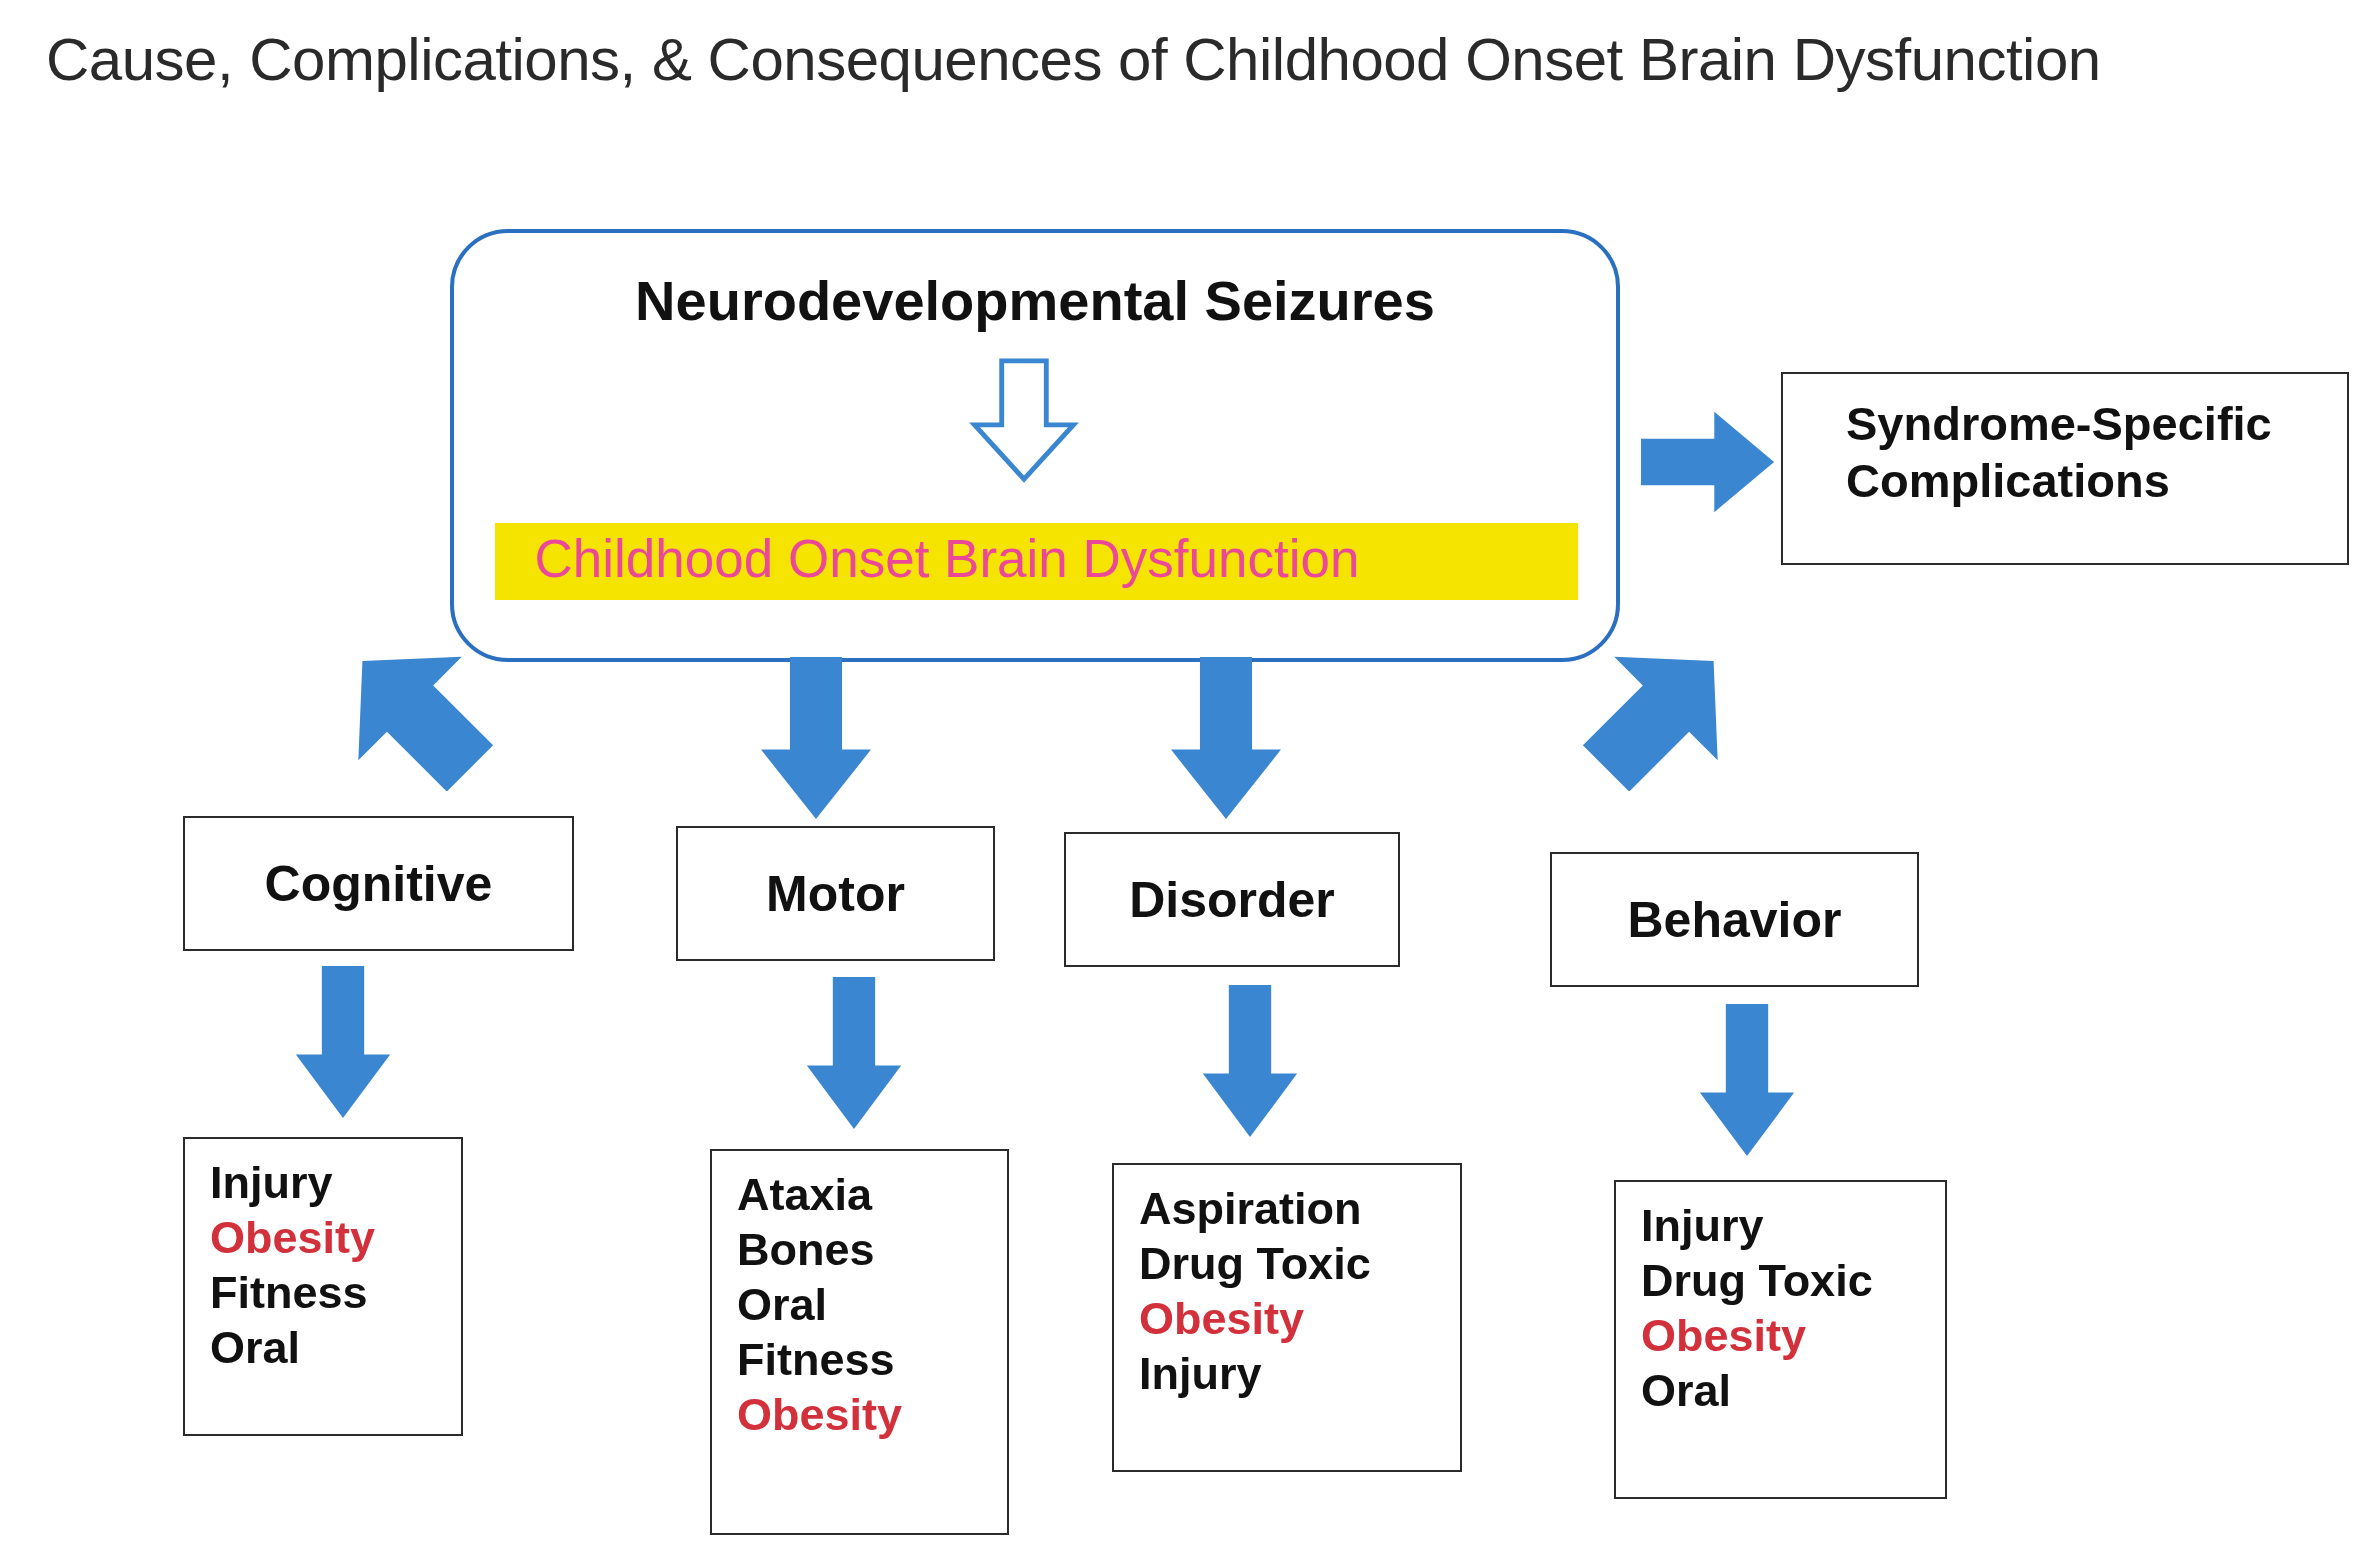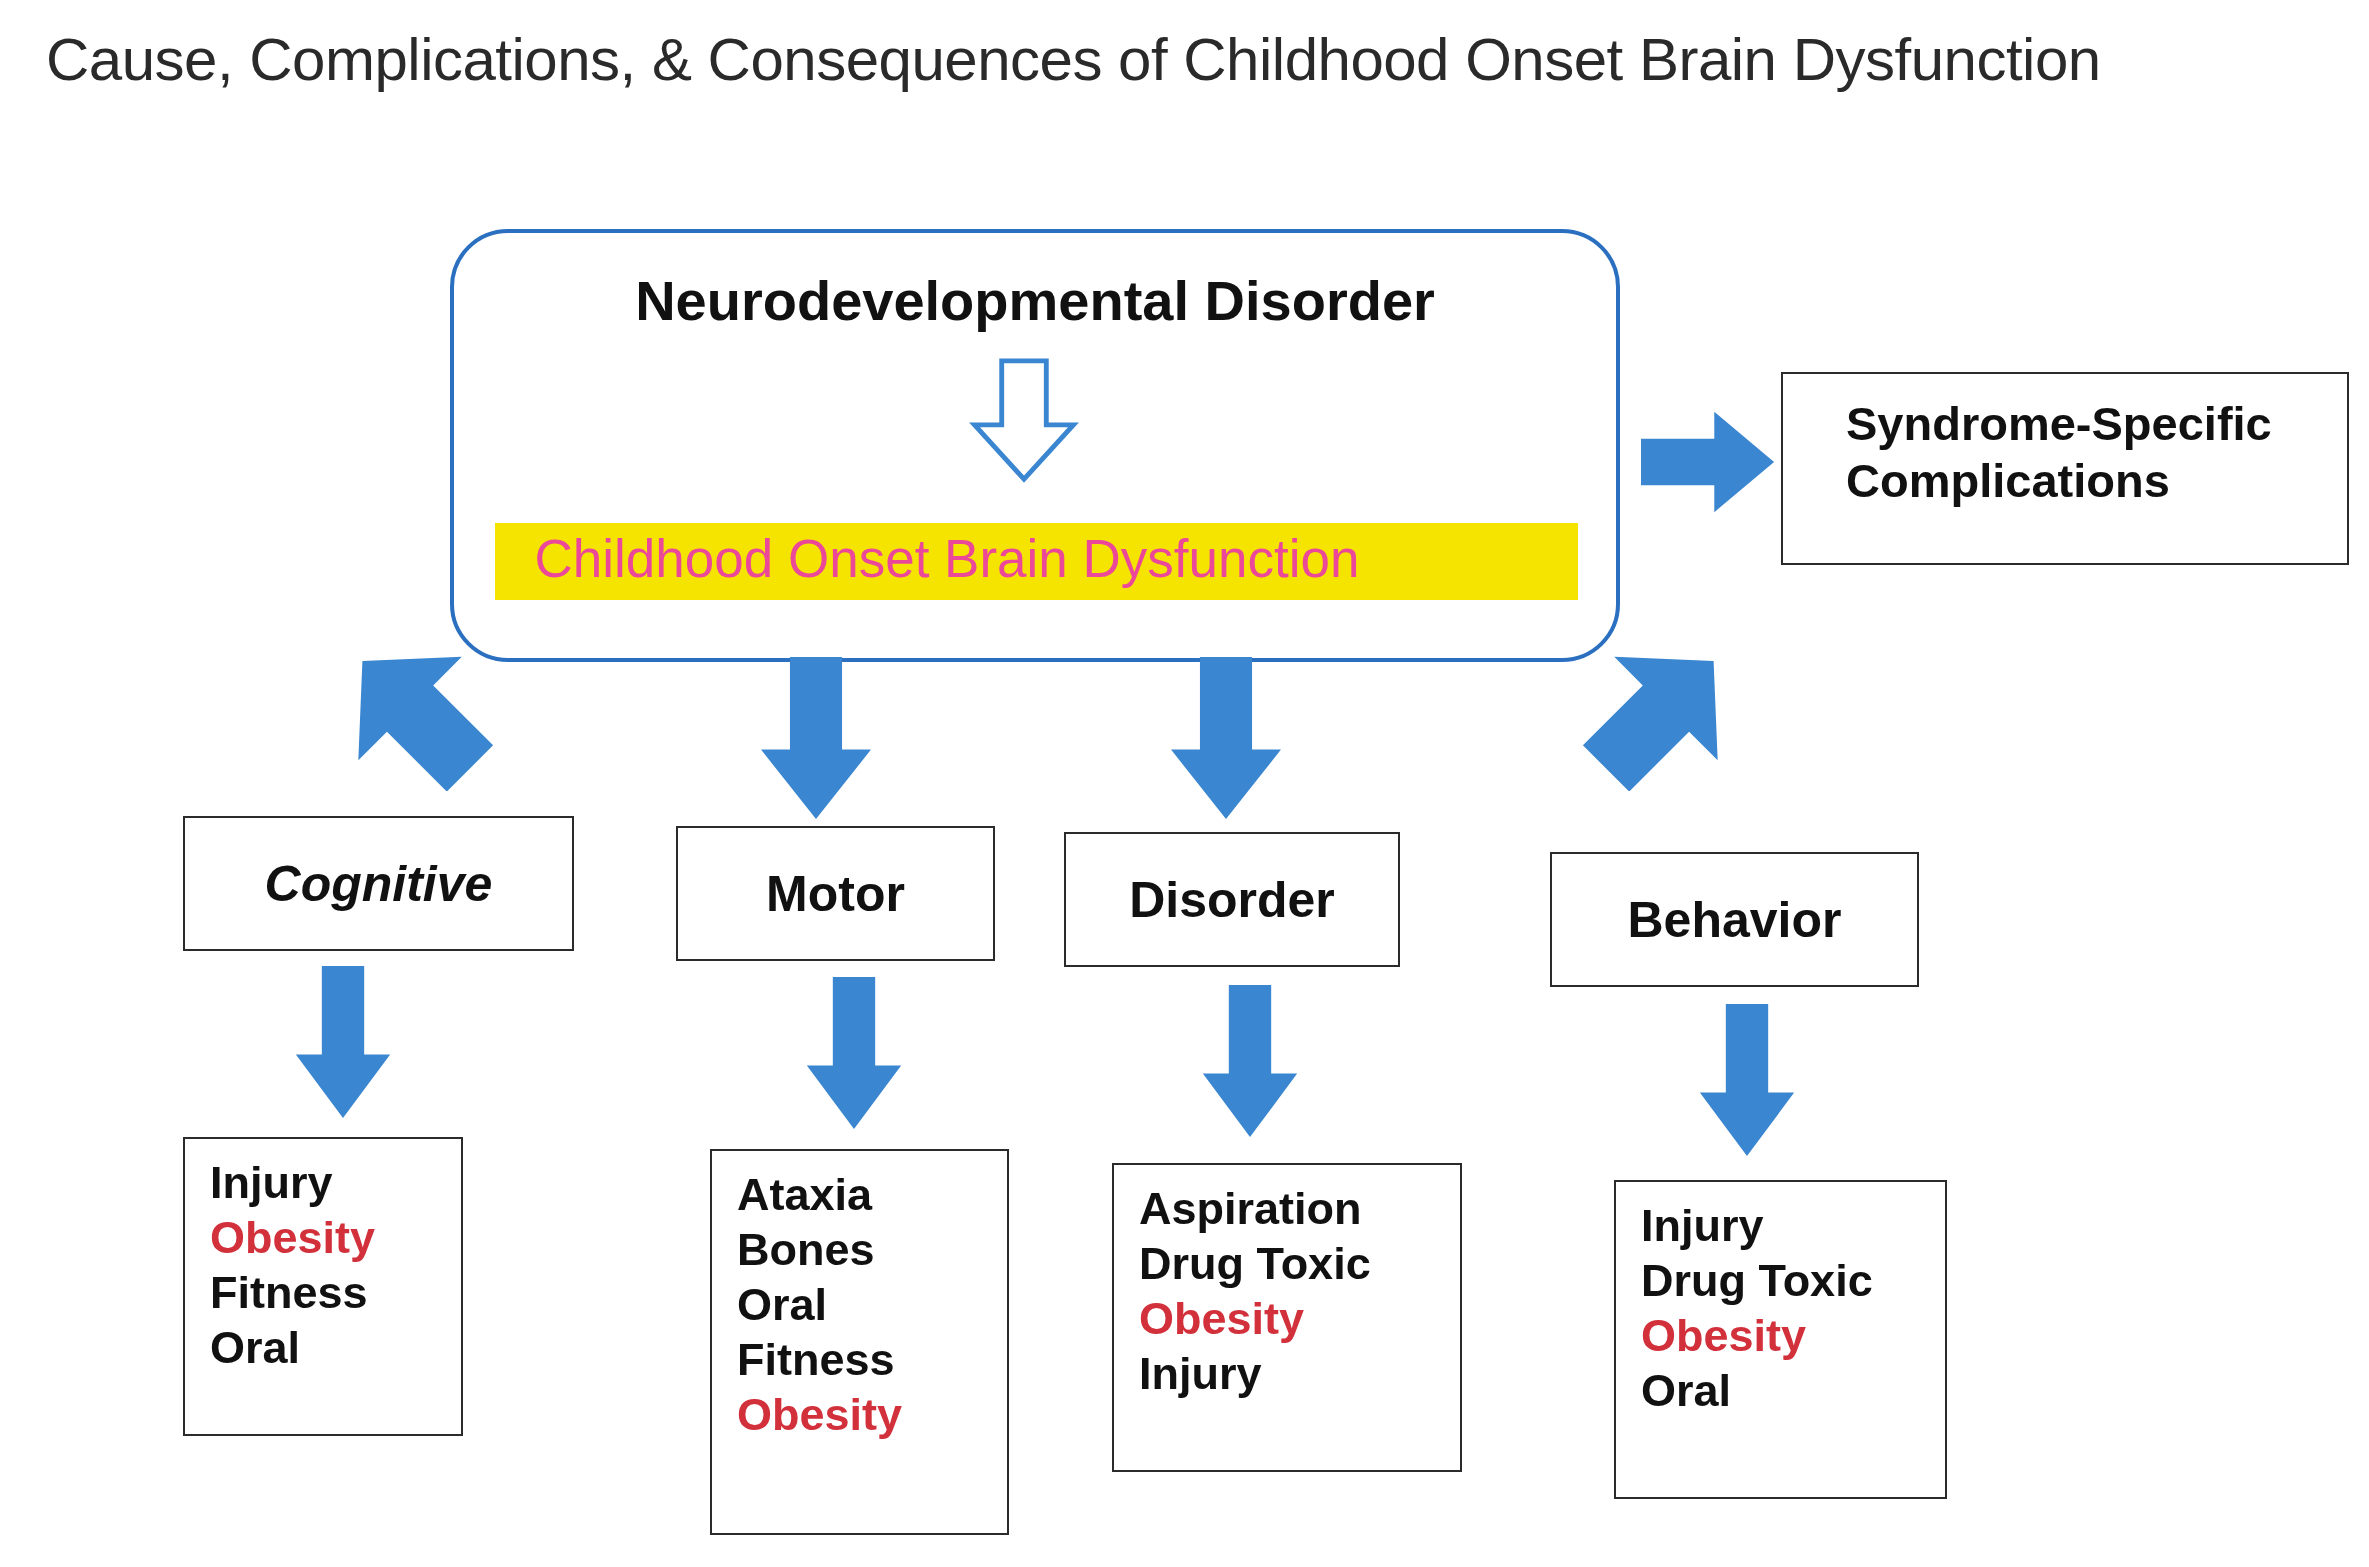--- a/index.html
+++ b/index.html
@@ -115,21 +115,21 @@
     color: #111;
     margin-left: 34px;
   }
 
   
   .cat-box {
     display: flex;
     align-items: center;
     justify-content: center;
   }
-  #cat-cognitive { left: 183px;  top: 816px;  width: 391px; height: 135px; font-style: italic; }
+  #cat-cognitive { left: 183px;  top: 816px;  width: 391px; height: 135px; }
   #cat-motor     { left: 676px;  top: 826px;  width: 319px; height: 135px; }
   #cat-seizures  { left: 1064px; top: 832px;  width: 336px; height: 135px; }
   #cat-behavior  { left: 1550px; top: 852px;  width: 369px; height: 135px; }
 
   
   .cons-box {
     padding: 17.4px 25px;
   }
   .cons-line {
     font-size: 45px;
@@ -152,21 +152,21 @@
   .arrow svg { display: block; }
 </style>
 </head>
 <body>
 
 <div id="canvas">
 
   <div class="page-title">Cause, Complications, &amp; Consequences of Childhood Onset Brain Dysfunction</div>
 
   <div class="main-card">
-    <div class="main-card-title">Neurodevelopmental Disorder</div>
+    <div class="main-card-title">Neurodevelopmental Seizures</div>
 
     <div class="hollow-arrow" style="left:507px; top:124px;">
       <svg width="126" height="126" viewBox="0 0 130 130">
         <polygon points="42,4 88,4 88,70 116,70 65,126 14,70 42,70" fill="#ffffff" stroke="#3a86d0" stroke-width="5"></polygon>
       </svg>
     </div>
 
     <div class="highlight-band"></div>
     <div class="highlight-text">Childhood Onset Brain Dysfunction</div>
   </div>

